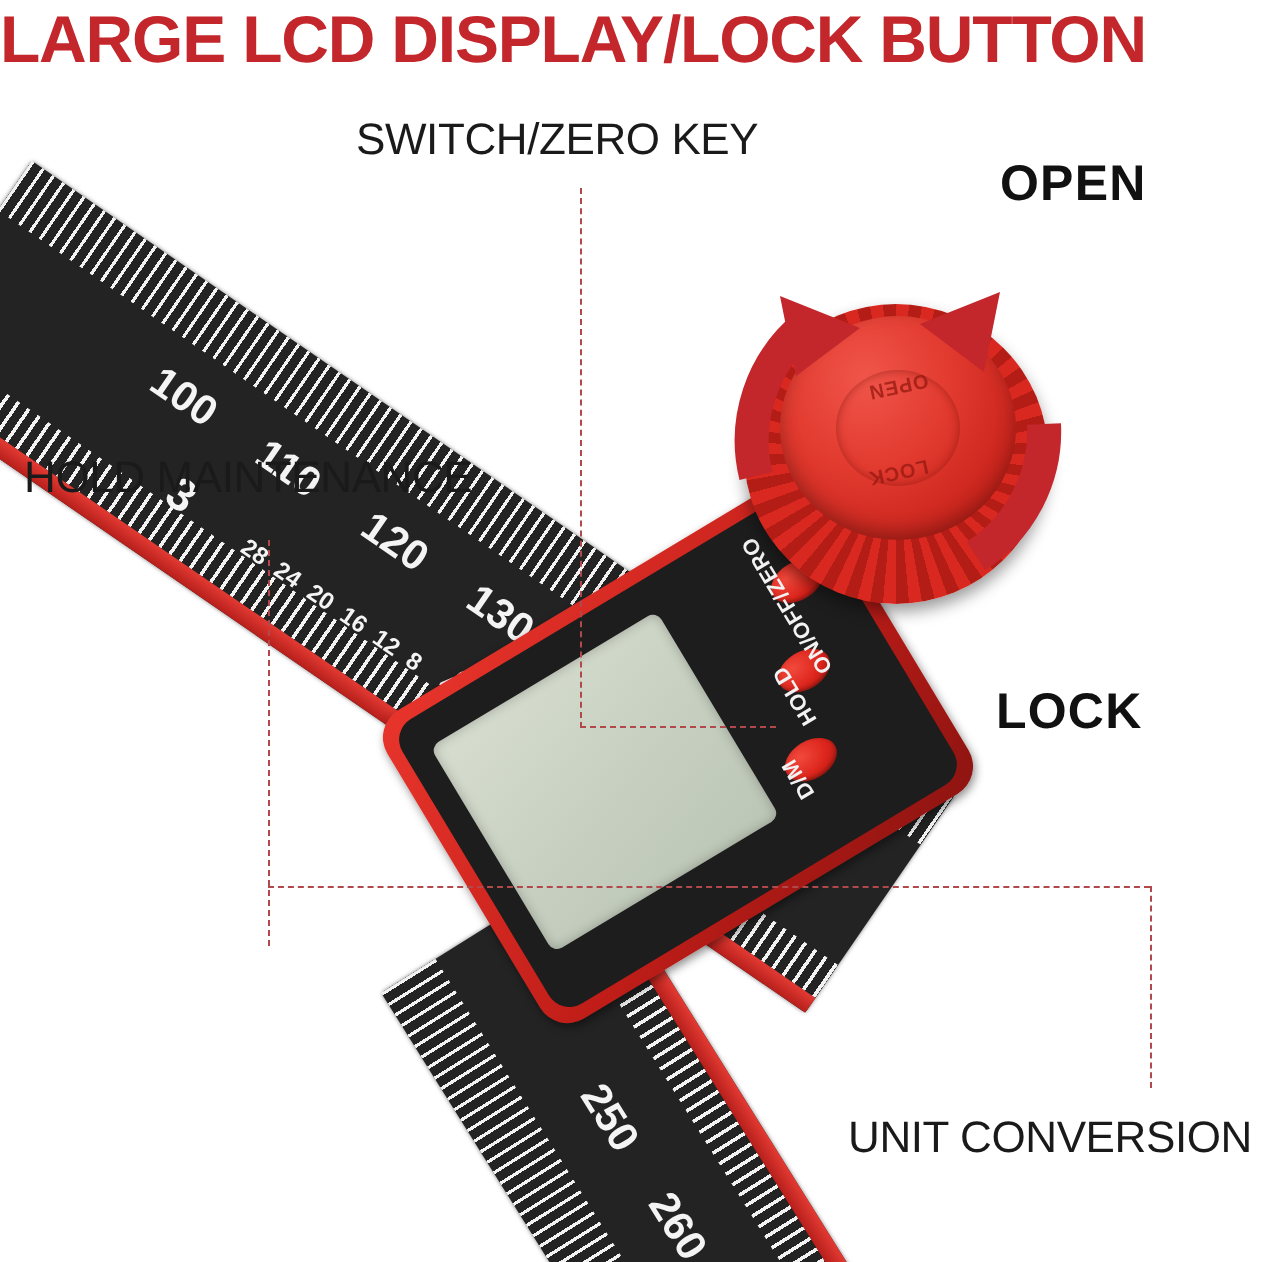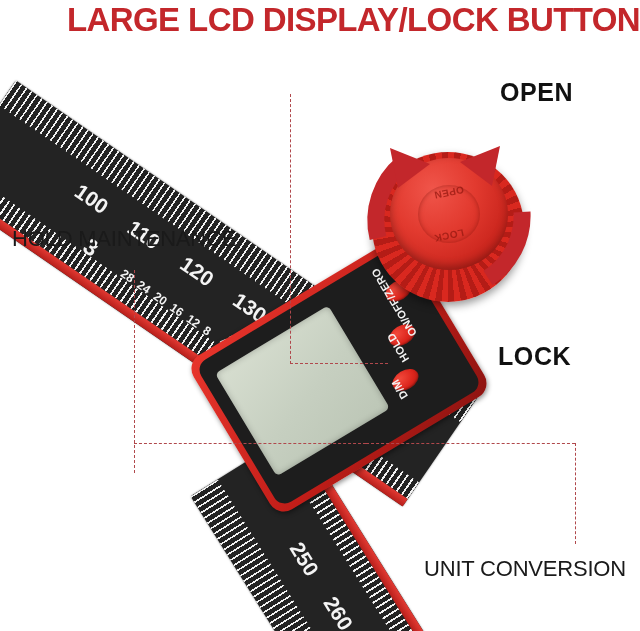--- a/index.html
+++ b/index.html
@@ -15,21 +15,21 @@
     overflow: hidden;
     font-family: "Liberation Sans", sans-serif;
   }
 
   
   .headline {
     position: absolute;
     left: 0;
     top: 0;
     width: 640px;
-    text-align: right;
+    text-align: left;
     font-family: "Liberation Sans", sans-serif;
     font-weight: bold;
     font-size: 33px;
     letter-spacing: -0.6px;
     color: #c3272b;
     white-space: nowrap;
     line-height: 40px;
   }
 
   
@@ -366,20 +366,21 @@
 
   <div class="leader leader-v ld-switch-v"></div>
   <div class="leader leader-h ld-switch-h"></div>
 
   <div class="leader leader-v ld-data-v"></div>
   <div class="leader leader-h ld-data-h"></div>
 
   <div class="leader leader-h ld-unit-h"></div>
   <div class="leader leader-v ld-unit-v"></div>
 
+  <div class="callout callout-switch">SWITCH/ZERO KEY</div>
 
   <div class="callout callout-data">HOLD MAINTENANCE</div>
 
   <div class="callout callout-unit">UNIT CONVERSION</div>
 
   <div class="knob-label knob-label-open">OPEN</div>
 
   <div class="knob-label knob-label-lock">LOCK</div>
 
 </div>

